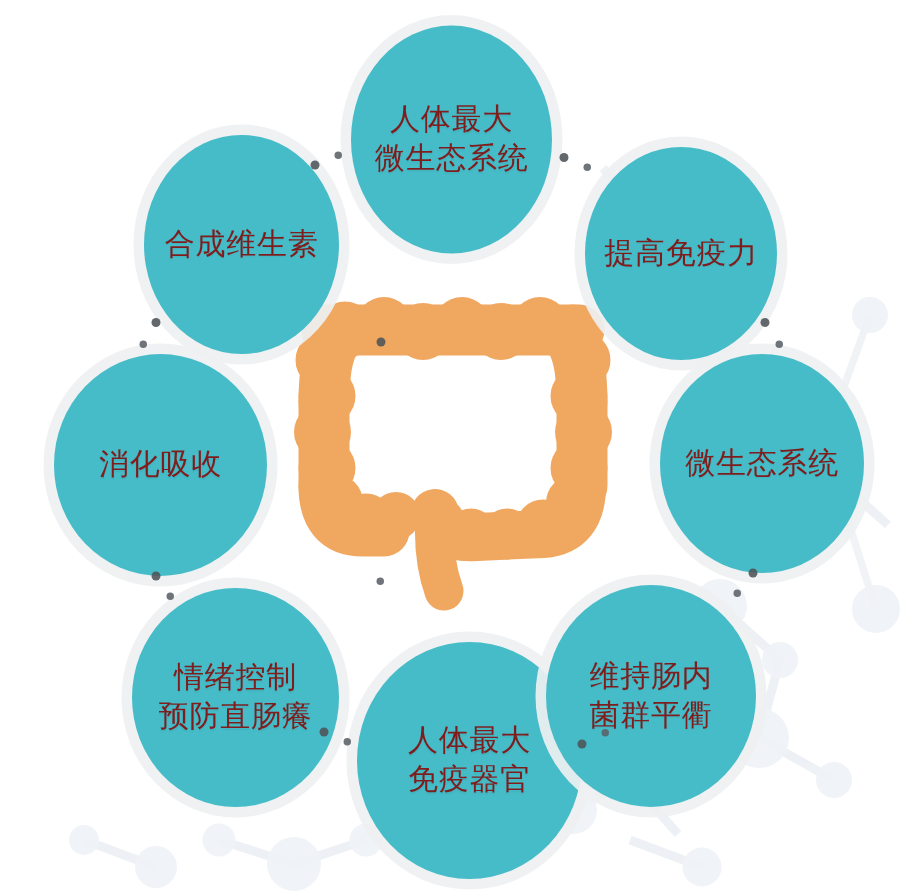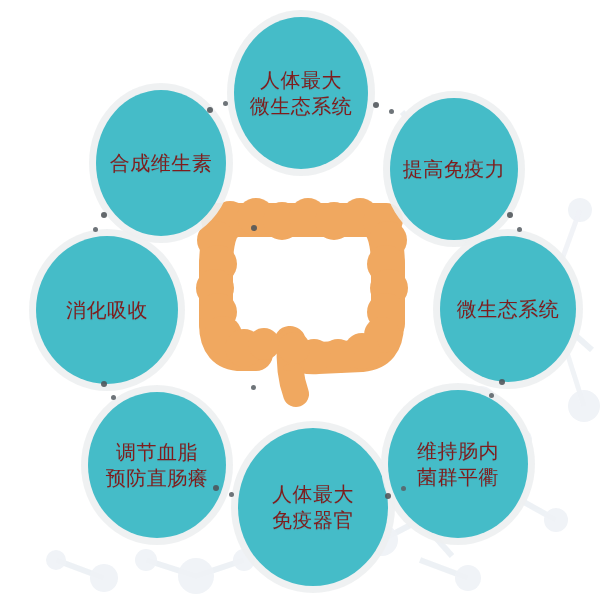--- a/index.html
+++ b/index.html
@@ -44,21 +44,21 @@
     text-shadow:0 1px 1px rgba(0,0,0,0.05);
   }
   
   .b-top      { left:234px; top:17px;  width:134px; height:152px; }
   .b-upleft   { left:96px;  top:90px;  width:130px; height:146px; }
   .b-upright  { left:390px; top:98px;  width:128px; height:142px; }
   .b-left     { left:36px;  top:236px; width:142px; height:148px; }
   .b-right    { left:440px; top:236px; width:136px; height:146px; }
   .b-downleft { left:88px;  top:392px; width:138px; height:146px; }
   .b-bottom   { left:238px; top:428px; width:150px; height:158px; }
-  .b-downright{ left:388px; top:390px; width:140px; height:148px; }
+  .b-downright{ left:364px; top:390px; width:140px; height:148px; }
 
   .dot{
     position:absolute;
     width:6px; height:6px;
     border-radius:50%;
     background:#4d5358;
     opacity:0.88;
   }
   .dot.sm{ width:5px; height:5px; background:#5a6166; }
 </style>
@@ -178,21 +178,21 @@
   <div class="bubble b-upright" style="--teal: #45bcc8;">
     <span class="lbl">提高免疫力</span>
   </div>
   <div class="bubble b-left" style="--teal: #45bcc8;">
     <span class="lbl">消化吸收</span>
   </div>
   <div class="bubble b-right" style="--teal: #45bcc8;">
     <span class="lbl">微生态系统</span>
   </div>
   <div class="bubble b-downleft" style="--teal: #45bcc8;">
-    <span class="lbl">调节血脂
+    <span class="lbl">情绪控制
 预防直肠癢</span>
   </div>
   <div class="bubble b-bottom" style="--teal: #45bcc8;">
     <span class="lbl">人体最大
 免疫器官</span>
   </div>
   <div class="bubble b-downright" style="--teal: #45bcc8;">
     <span class="lbl">维持肠内
 菌群平衢</span>
   </div>

